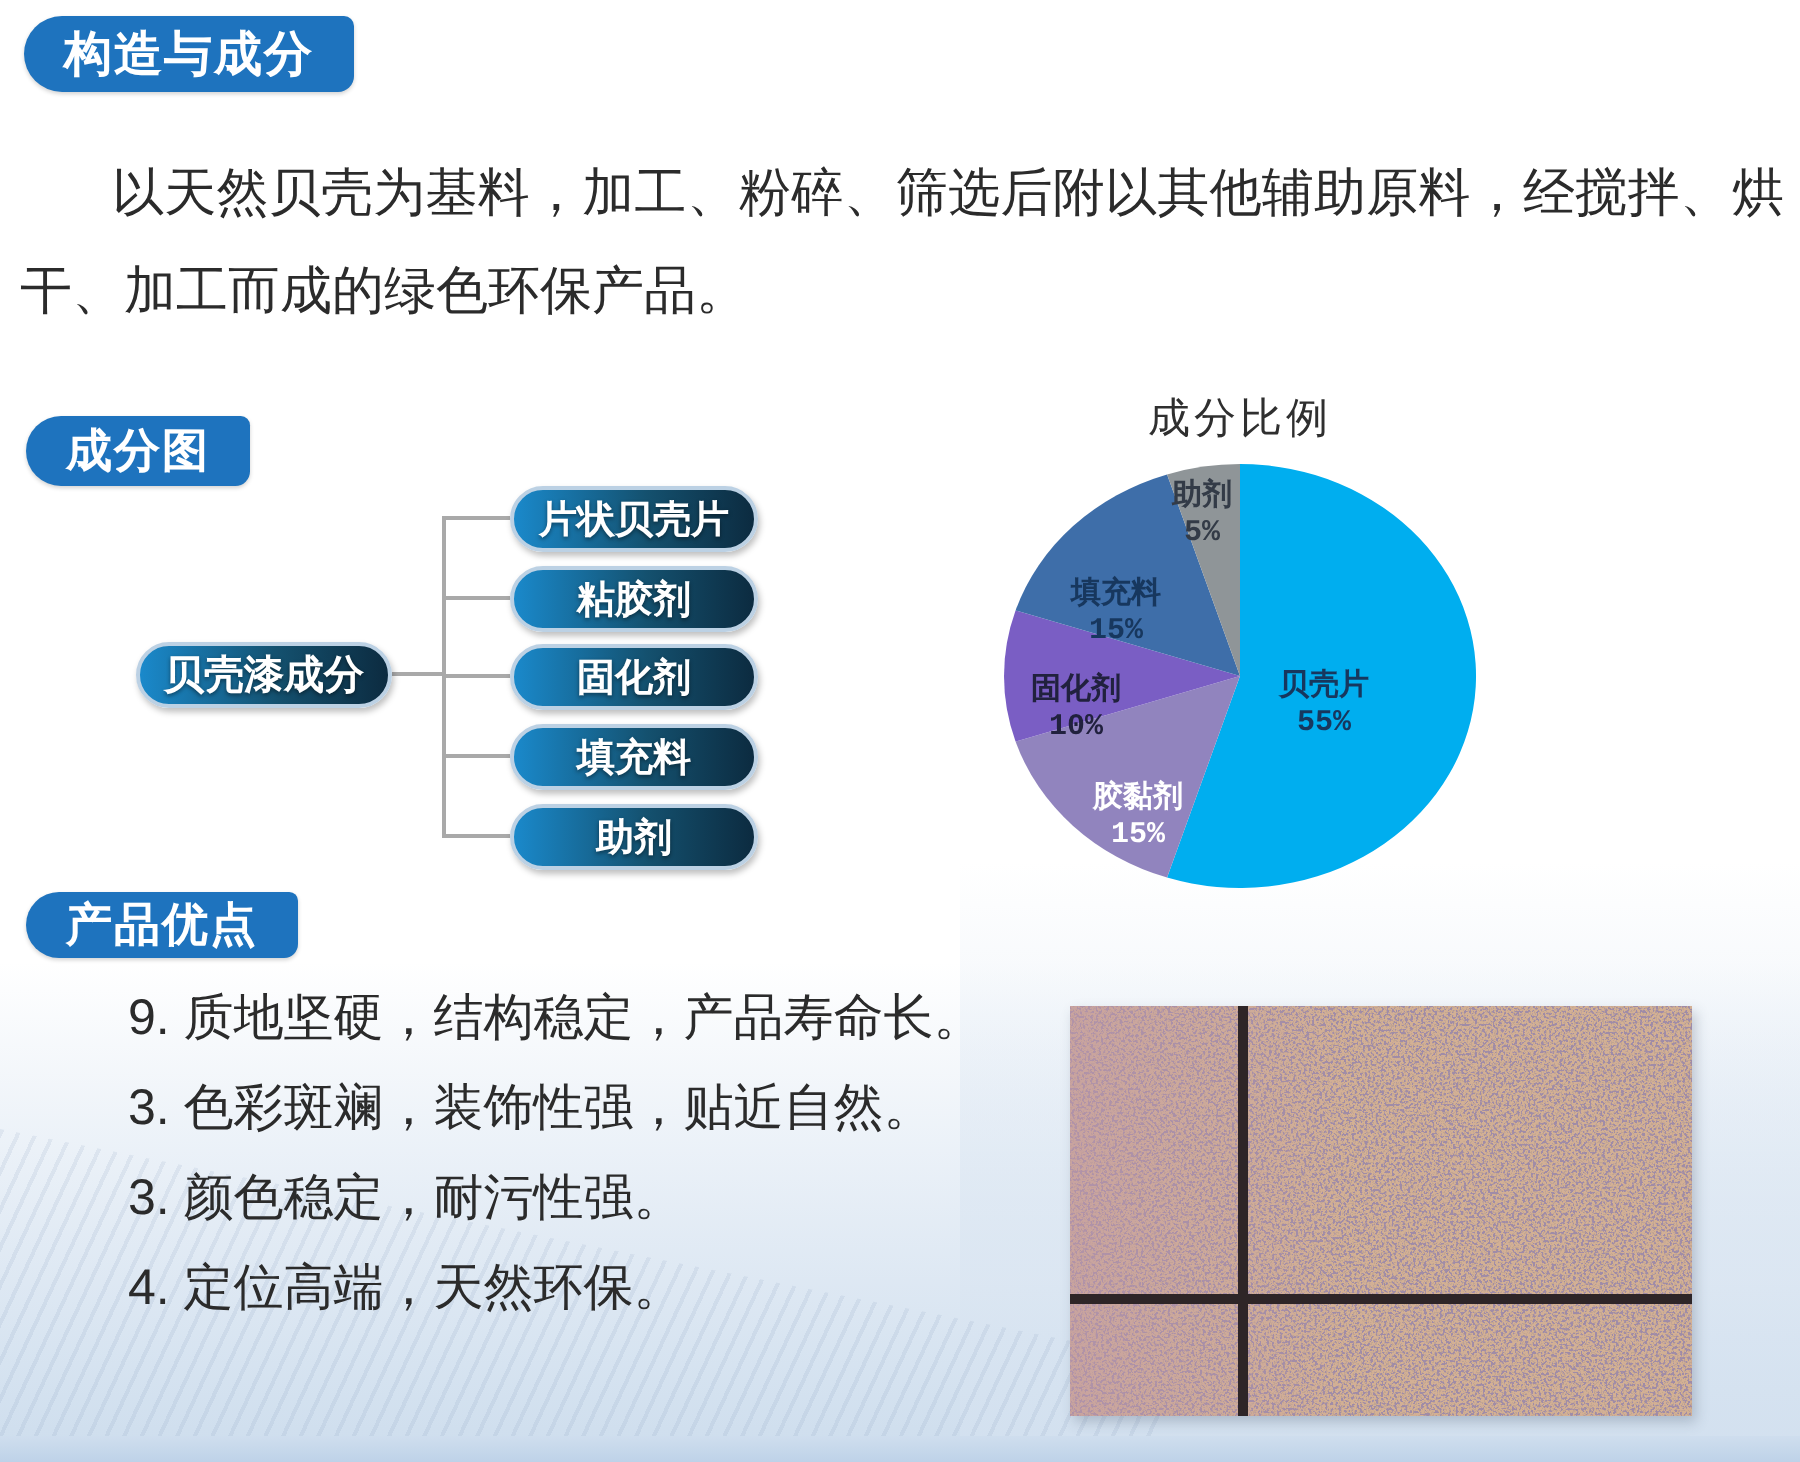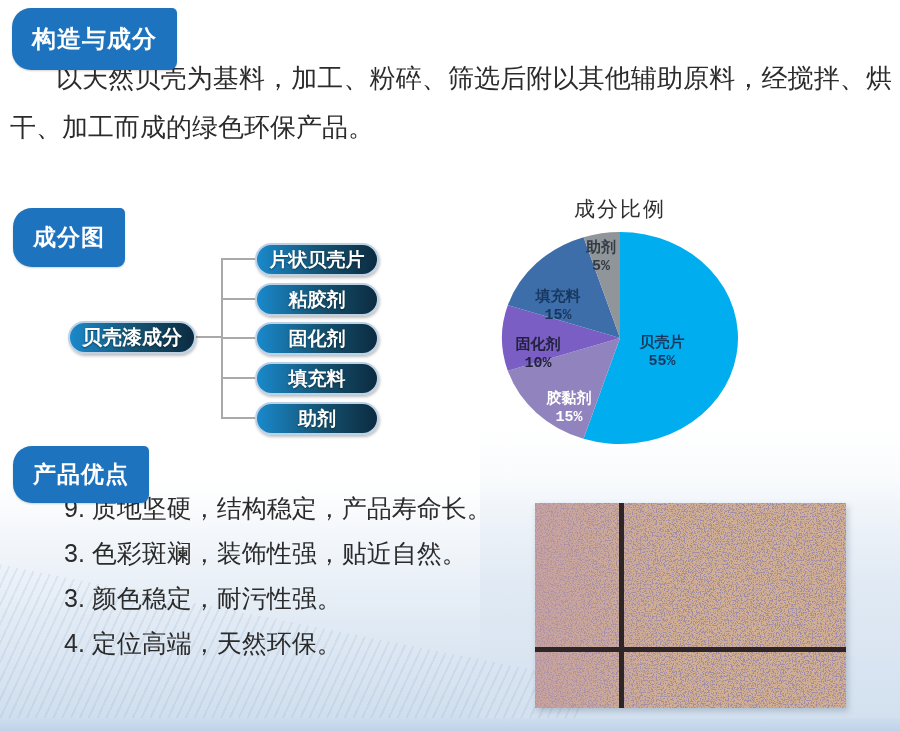--- a/index.html
+++ b/index.html
@@ -25,30 +25,30 @@
   }
   .bg-strip{
     left:0;bottom:0;width:900px;height:13px;z-index:0;
     background:linear-gradient(180deg,#cfdeee 0%,#bed2e8 100%);
   }
 
   
   .heading{
     z-index:2;color:#ffffff;font-weight:bold;letter-spacing:1px;
     background:#1e73be;border-radius:19px 5px 8px 19px;
-    display:flex;align-items:center;padding:12px 20px;white-space:nowrap;
+    display:flex;align-items:center;padding:0 20px;white-space:nowrap;
     box-shadow:0 1px 2px rgba(0,0,0,0.18);
   }
   .heading.h1{left:12px;top:8px;height:38px;font-size:24px;}
   .heading.h2{left:13px;top:208px;height:35px;font-size:23px;}
   .heading.h3{left:13px;top:446px;height:33px;font-size:23px;}
 
   
   .intro{
-    left:10px;top:54px;width:882px;z-index:1;
+    left:10px;top:72px;width:882px;z-index:1;
     font-size:26px;line-height:49px;color:#2b2b2b;text-indent:46px;text-align:justify;
   }
 
   
   .node,.pill{
     z-index:2;display:flex;align-items:center;justify-content:center;white-space:nowrap;
     color:#ffffff;font-weight:bold;
     background:linear-gradient(90deg,#1a89cb 0%,#14516f 55%,#0c2b40 100%);
     border:2px solid #bcd1e4;border-radius:17px;box-sizing:border-box;
     text-shadow:0 1px 2px rgba(0,0,0,0.45);

